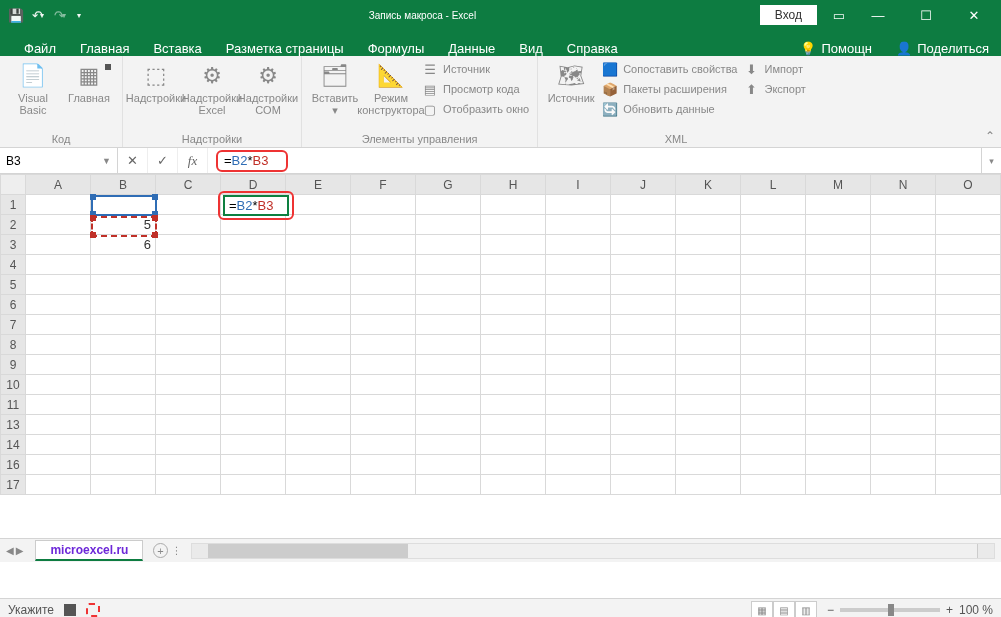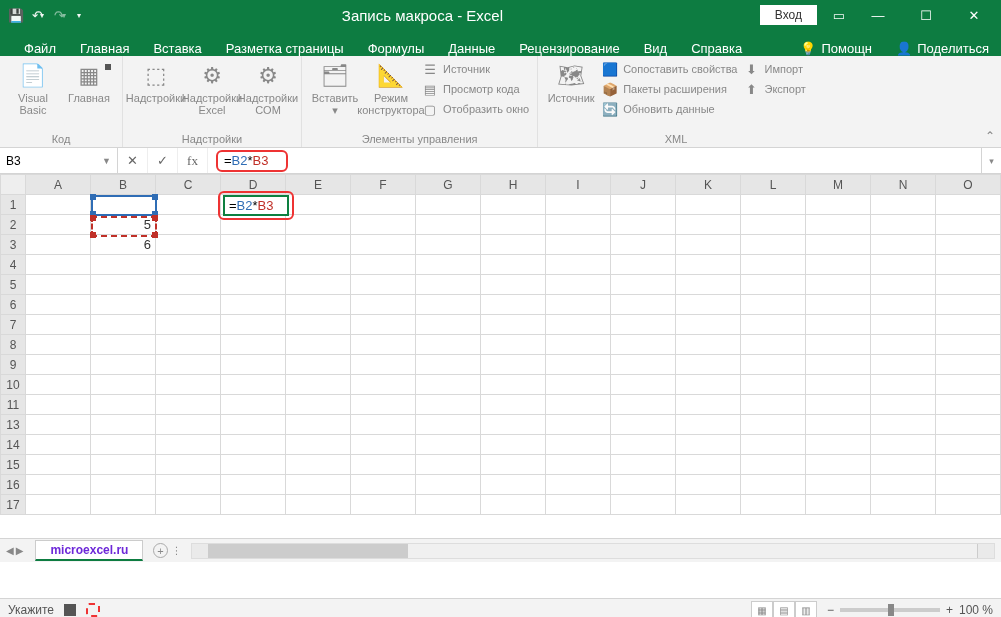--- a/index.html
+++ b/index.html
@@ -3,21 +3,21 @@
 <meta charset="utf-8">
 <style>
 * { margin: 0; padding: 0; box-sizing: border-box; }
 body { font-family: "Segoe UI", Tahoma, sans-serif; font-size: 12px; background: #fff; overflow: hidden; width: 1001px; height: 617px; position: relative; }
 
 
 .titlebar { height: 30px; background: #0d7c41; display: flex; align-items: center; color: #fff; }
 .qat { display: flex; align-items: center; gap: 6px; padding: 0 8px; }
 .qat .ico, .titlebar .ico { width: 16px; height: 16px; display: inline-flex; align-items: center; justify-content: center; font-size: 13px; color: #fff; opacity: 0.95; }
 .qat .dd { font-size: 8px; margin-left: -3px; }
-.title-center { flex: 1; text-align: center; font-size: 15px; }
+.title-center { flex: 1; text-align: center; font-size: 10px; }
 .title-right { display: flex; align-items: center; gap: 14px; padding: 0 10px; }
 .signin { border: 1px solid #fff; padding: 2px 14px; background: #fff; color: #333; font-size: 12px; }
 .win-btn { width: 34px; text-align: center; font-size: 13px; }
 
 
 .menubar { height: 26px; background: #0d7c41; display: flex; align-items: flex-end; color: #fff; padding-left: 12px; }
 .menutab { padding: 0 12px; display: flex; align-items: center; font-size: 13px; cursor: pointer; }
 .menutab.active { background: #f3f3f3; color: #0d7c41; }
 .menubar .right { margin-left: auto; display: flex; }
 .menubar .right .menutab { gap: 5px; }
@@ -36,21 +36,21 @@
 .rec-dot { position: relative; }
 .rec-dot::after { content: ""; position: absolute; right: -8px; top: 2px; width: 6px; height: 6px; background: #555; }
 .collapse { position: absolute; right: 6px; bottom: 4px; font-size: 12px; color: #888; }
 
 
 .fbar { height: 26px; display: flex; align-items: center; border-bottom: 1px solid #d4d4d4; background: #fff; }
 .namebox { width: 118px; border-right: 1px solid #d4d4d4; padding: 0 6px; display: flex; align-items: center; justify-content: space-between; height: 100%; background: #fff; }
 .namebox .dd { color: #888; font-size: 9px; }
 .fbar-btns { display: flex; height: 100%; align-items: center; }
 .fbar-btn { width: 30px; height: 100%; display: flex; align-items: center; justify-content: center; color: #666; font-size: 13px; border-right: 1px solid #eee; }
-.fx { font-family: "Times New Roman", serif; }
+.fx { font-style: italic; font-family: "Times New Roman", serif; }
 .formula-input { flex: 1; padding: 0 8px; position: relative; height: 100%; display: flex; align-items: center; }
 .formula-hl { border: 2.5px solid #e33; border-radius: 6px; padding: 2px 18px 2px 6px; height: 22px; display: flex; align-items: center; font-size: 13px; }
 .fbar-expand { width: 20px; text-align: center; color: #888; border-left: 1px solid #d4d4d4; height: 100%; display: flex; align-items: center; justify-content: center; font-size: 9px; }
 
 
 .grid-wrap { position: relative; height: 364px; overflow: hidden; background: #fff; }
 .grid { border-collapse: collapse; table-layout: fixed; }
 .grid th, .grid td { border: 1px solid #d9d9d9; }
 .grid th { background: #e6e6e6; color: #555; font-weight: normal; font-size: 12px; }
 .grid th.corner { width: 25px; height: 20px; background: #eee; }
@@ -123,21 +123,20 @@
   </div>
 </div>
 
 <div class="menubar">
   <div class="menutab">Файл</div>
   <div class="menutab">Главная</div>
   <div class="menutab">Вставка</div>
   <div class="menutab">Разметка страницы</div>
   <div class="menutab">Формулы</div>
   <div class="menutab">Данные</div>
-  <div class="menutab">Рецензирование</div>
   <div class="menutab">Вид</div>
   <div class="menutab">Справка</div>
   <div class="right">
     <div class="menutab">
         <span>💡</span>
         <span>Помощн</span>
       </div>
     <div class="menutab">
         <span>👤</span>
         <span>Поделиться</span>
@@ -513,38 +512,20 @@
           <td></td>
           <td></td>
           <td></td>
           <td></td>
           <td></td>
           <td></td>
           <td></td>
           <td></td>
         </tr>
         <tr>
-          <th class="rowh">15</th>
-          <td></td>
-          <td></td>
-          <td></td>
-          <td></td>
-          <td></td>
-          <td></td>
-          <td></td>
-          <td></td>
-          <td></td>
-          <td></td>
-          <td></td>
-          <td></td>
-          <td></td>
-          <td></td>
-          <td></td>
-        </tr>
-        <tr>
           <th class="rowh">16</th>
           <td></td>
           <td></td>
           <td></td>
           <td></td>
           <td></td>
           <td></td>
           <td></td>
           <td></td>
           <td></td>

